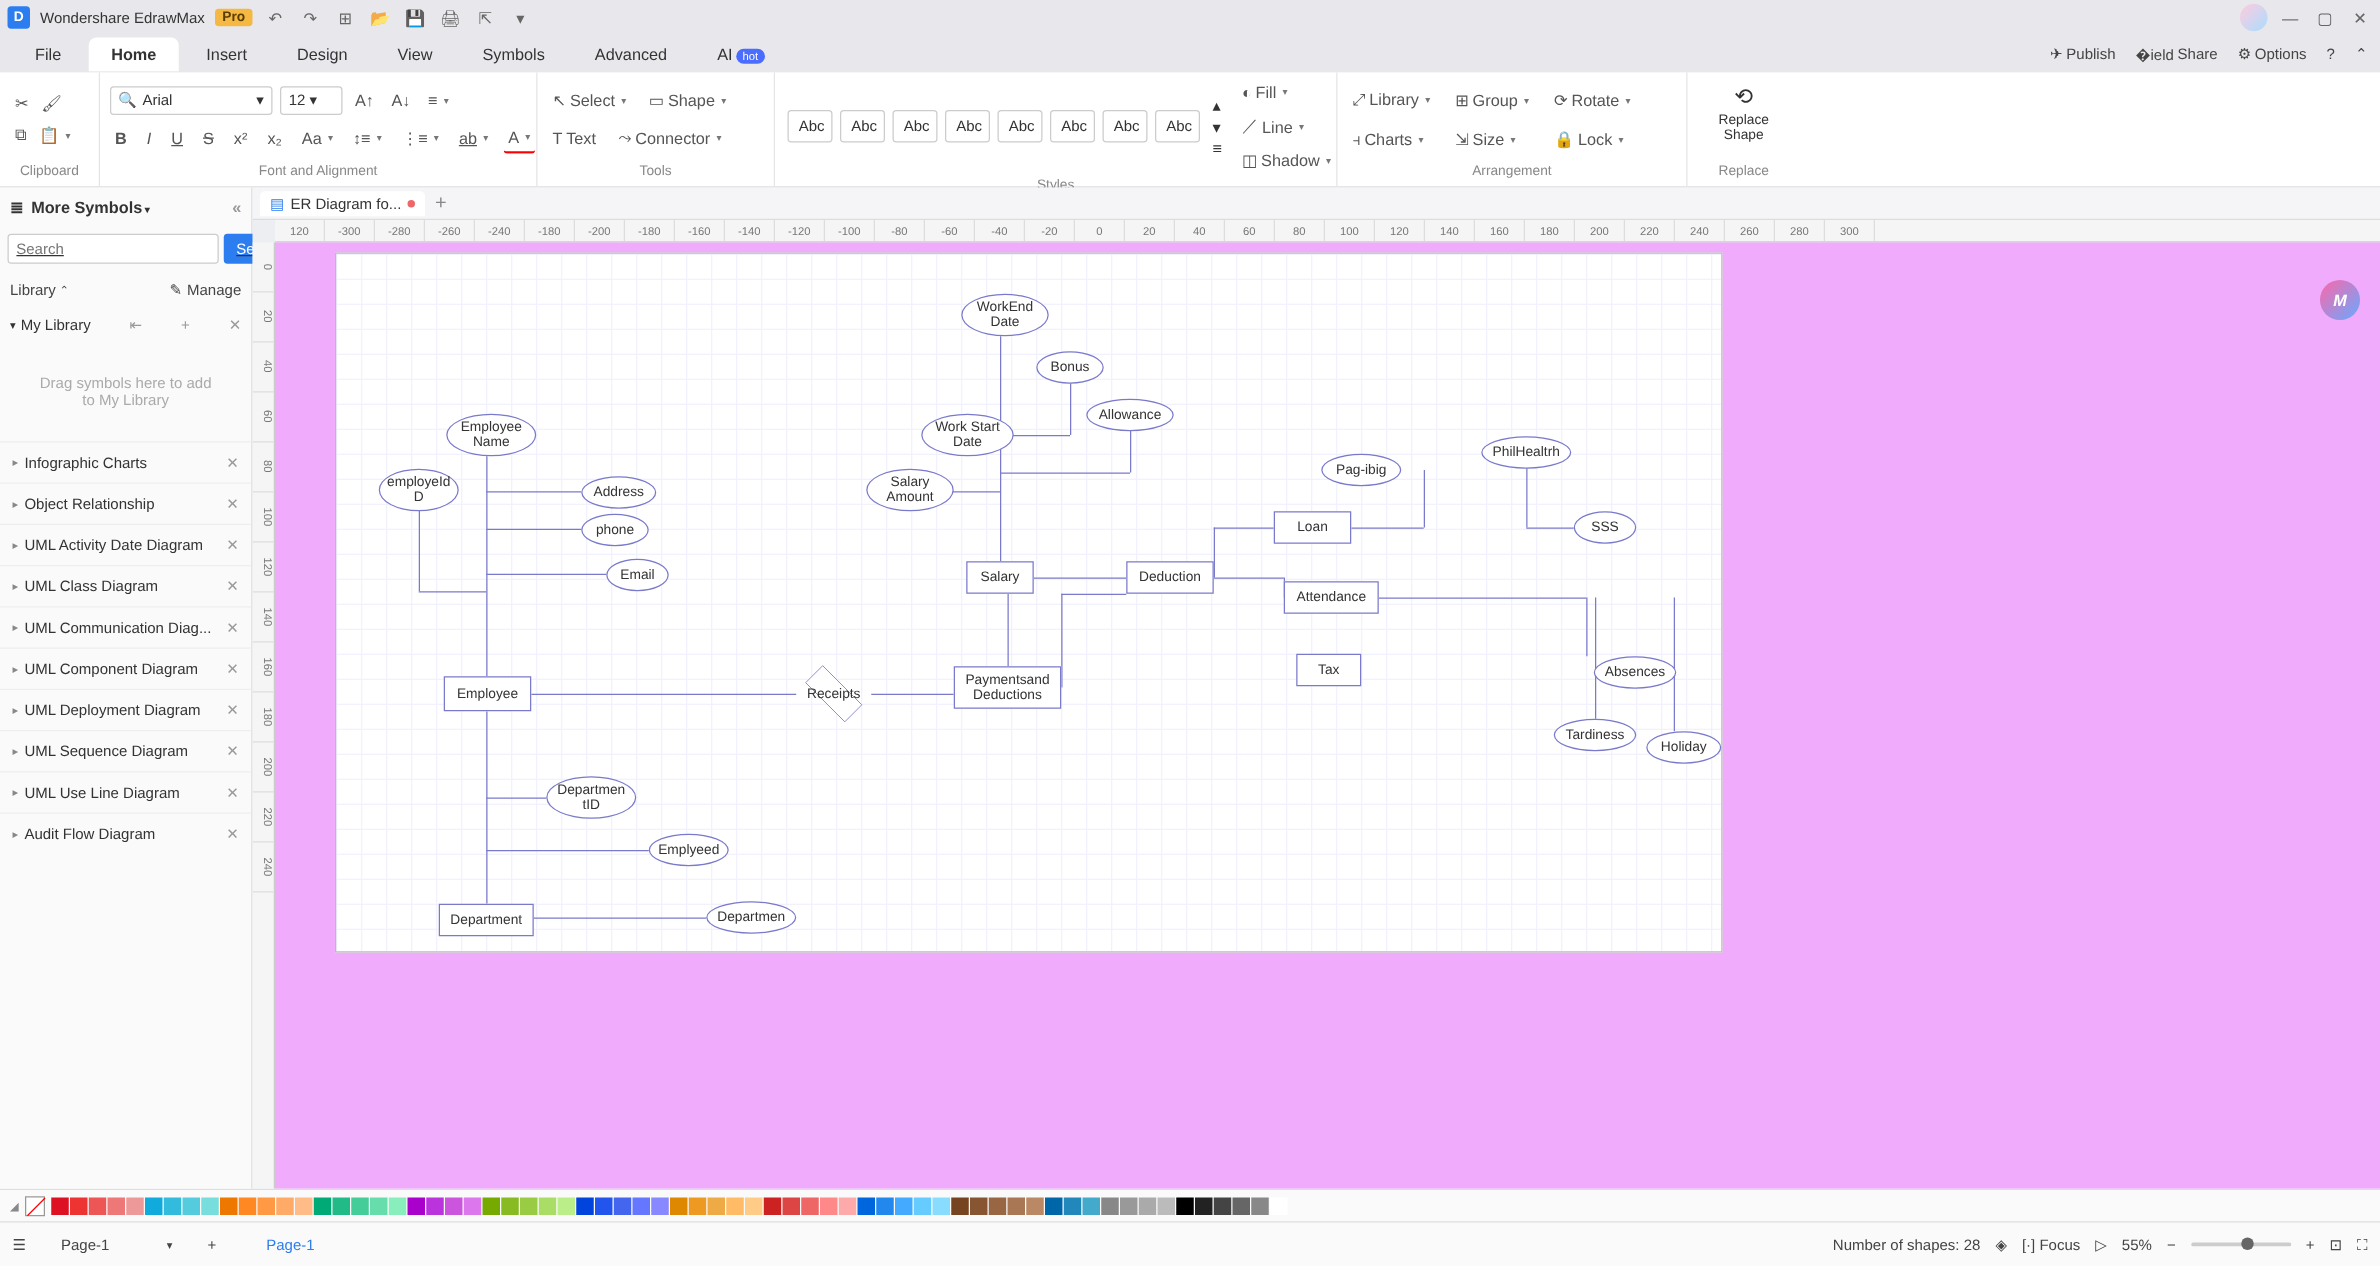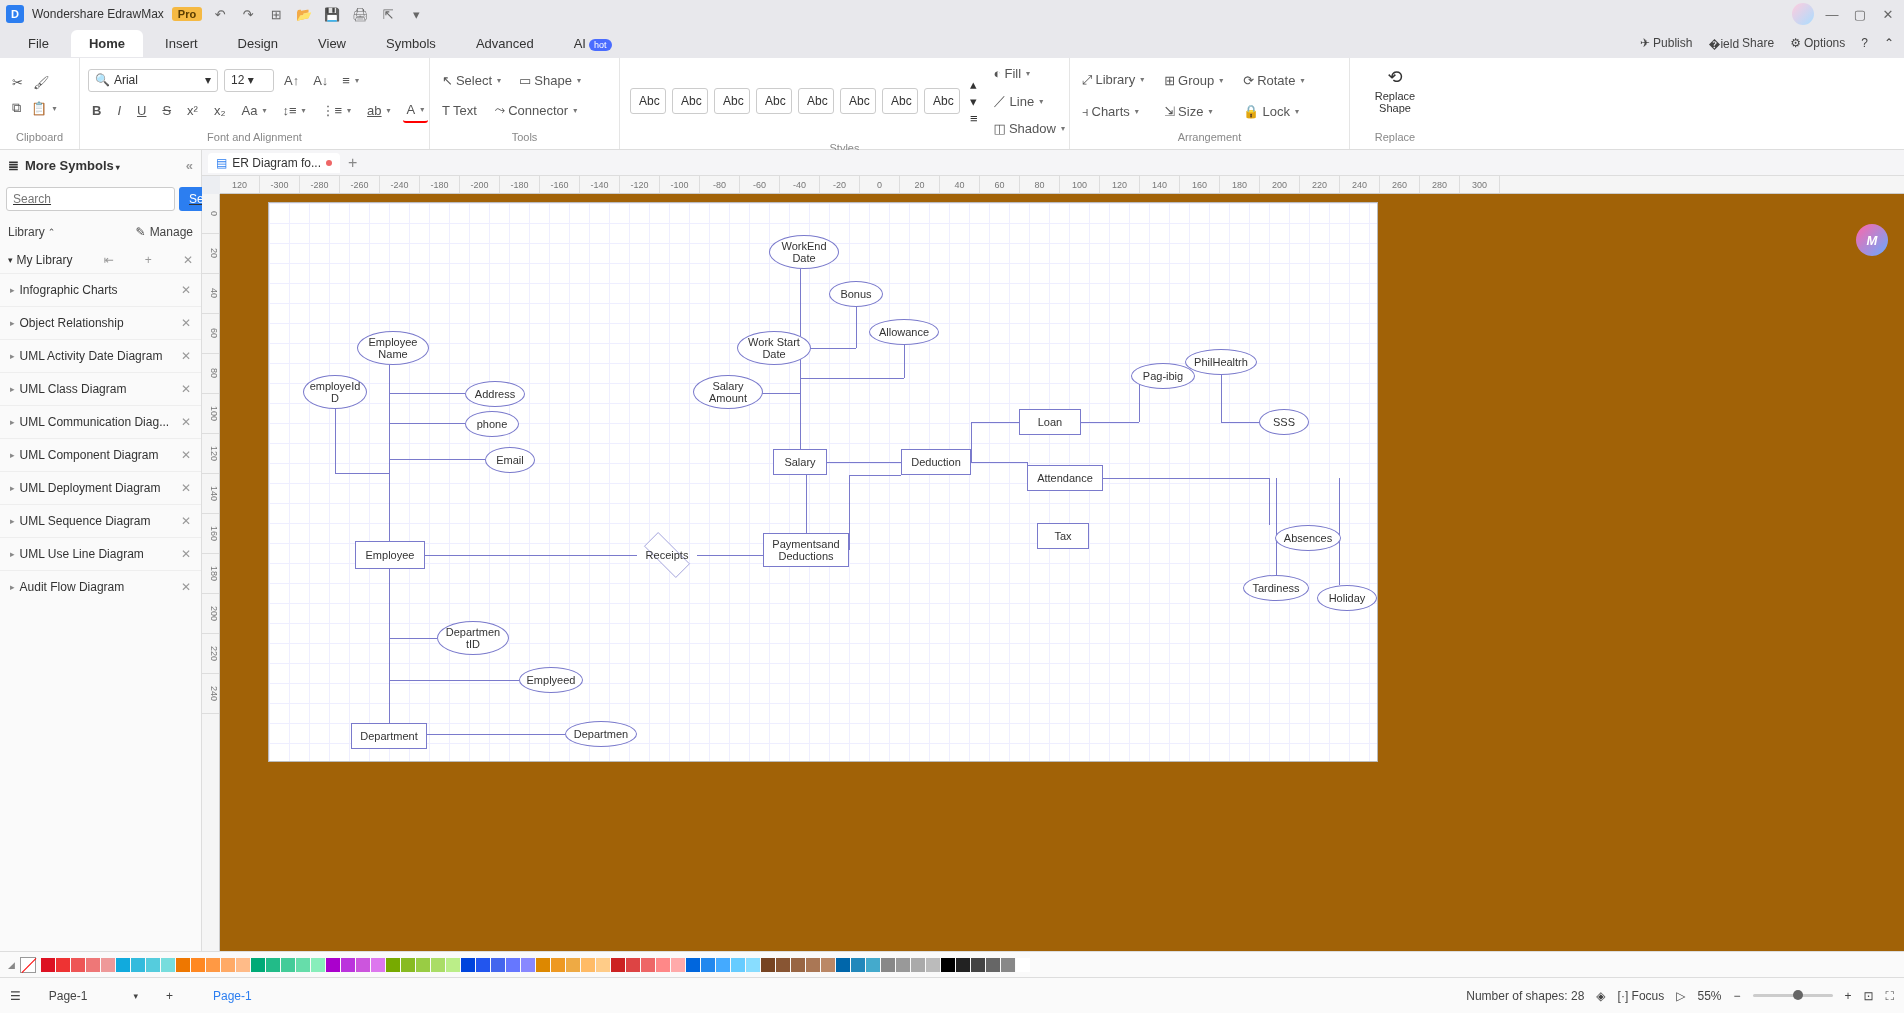--- a/index.html
+++ b/index.html
@@ -51,21 +51,21 @@
 
 .canvas-area { flex:1; position:relative; background:#eceef2; overflow:hidden; }
 .doc-tabs { height:26px; background:#f5f5f7; display:flex; align-items:center; padding:0 6px; gap:8px; border-bottom:1px solid #ddd; }
 .doc-tab { display:flex; align-items:center; gap:5px; font-size:12px; padding:3px 8px; background:#fff; border-radius:4px 4px 0 0; }
 .doc-tab .dot { width:6px; height:6px; background:#e66; border-radius:50%; }
 .doc-add { color:#888; cursor:pointer; font-size:16px; }
 .ruler-h { position:absolute; top:0; left:18px; right:0; height:18px; background:#f5f5f5; border-bottom:1px solid #ccc; display:flex; font-size:9px; color:#777; overflow:hidden; }
 .ruler-h span { width:40px; flex:0 0 40px; text-align:center; border-right:1px solid #ddd; line-height:18px; }
 .ruler-v { position:absolute; top:18px; left:0; width:18px; bottom:0; background:#f5f5f5; border-right:1px solid #ccc; display:flex; flex-direction:column; font-size:9px; color:#777; overflow:hidden; }
 .ruler-v span { height:40px; flex:0 0 40px; writing-mode:vertical-rl; text-align:center; border-bottom:1px solid #ddd; }
-.canvas { position:absolute; top:18px; left:18px; right:0; bottom:0; background:#a16207; overflow:hidden; }
+.canvas { position:absolute; top:18px; left:18px; right:0; bottom:0; background:#f0abfc; overflow:hidden; }
 .page { position:absolute; top:8px; left:48px; width:1110px; height:560px; background:#fff; border:1px solid #bbb; background-image:linear-gradient(#eef 1px,transparent 1px),linear-gradient(90deg,#eef 1px,transparent 1px); background-size:20px 20px; }
 .er-ell { position:absolute; border:1px solid #7a7acc; border-radius:50%; background:#fff; display:flex; align-items:center; justify-content:center; font-size:11px; text-align:center; padding:2px 6px; }
 .er-rect { position:absolute; border:1px solid #7a7acc; background:#fff; display:flex; align-items:center; justify-content:center; font-size:11px; text-align:center; padding:4px 6px; }
 .er-dmd { position:absolute; width:60px; height:36px; }
 .er-dmd .d { width:100%; height:100%; border:1px solid #7a7acc; background:#fff; transform:rotate(45deg) scale(0.75,0.55); }
 .er-dmd .t { position:absolute; inset:0; display:flex; align-items:center; justify-content:center; font-size:11px; }
 .conn { position:absolute; background:#7a7acc; }
 .conn.h { height:1px; }
 .conn.v { width:1px; }
 .ai-bubble { position:absolute; top:30px; right:16px; width:32px; height:32px; border-radius:50%; background:linear-gradient(135deg,#f6a,#6af); display:flex; align-items:center; justify-content:center; color:#fff; font-weight:bold; font-style:italic; }
@@ -261,20 +261,21 @@
         <span style="font-size:9px;margin-left:3px">⌃</span>
       <span class="sb-manage">✎ <span>Manage</span></span>
     </div>
     <div class="sb-section">
       <span style="font-size:9px">▾</span>
         <span>My Library</span>
       <span class="close">⇤</span>
       <span class="close">+</span>
       <span class="close">✕</span>
     </div>
+    <div class="sb-drop">Drag symbols here to add to My Library</div>
     <div id="sb-cats">
         <div class="sb-item">
           <span>Infographic Charts</span>
           <span class="close">✕</span>
         </div>
         <div class="sb-item">
           <span>Object Relationship</span>
           <span class="close">✕</span>
         </div>
         <div class="sb-item">
@@ -411,21 +412,21 @@
             <div class="er-ell" style="left: 500px; top: 32px; width: 70px; height: 34px;">WorkEnd Date</div>
             <div class="er-ell" style="left: 560px; top: 78px; width: 54px; height: 26px;">Bonus</div>
             <div class="er-ell" style="left: 600px; top: 116px; width: 70px; height: 26px;">Allowance</div>
             <div class="er-ell" style="left: 468px; top: 128px; width: 74px; height: 34px;">Work Start Date</div>
             <div class="er-ell" style="left: 88px; top: 128px; width: 72px; height: 34px;">Employee Name</div>
             <div class="er-ell" style="left: 424px; top: 172px; width: 70px; height: 34px;">Salary Amount</div>
             <div class="er-ell" style="left: 34px; top: 172px; width: 64px; height: 34px;">employeId D</div>
             <div class="er-ell" style="left: 196px; top: 178px; width: 60px; height: 26px;">Address</div>
             <div class="er-ell" style="left: 196px; top: 208px; width: 54px; height: 26px;">phone</div>
             <div class="er-ell" style="left: 216px; top: 244px; width: 50px; height: 26px;">Email</div>
-            <div class="er-ell" style="left: 862px; top: 160px; width: 64px; height: 26px;">Pag-ibig</div>
+            <div class="er-ell" style="left: 788px; top: 160px; width: 64px; height: 26px;">Pag-ibig</div>
             <div class="er-ell" style="left: 916px; top: 146px; width: 72px; height: 26px;">PhilHealtrh</div>
             <div class="er-ell" style="left: 990px; top: 206px; width: 50px; height: 26px;">SSS</div>
             <div class="er-ell" style="left: 1006px; top: 322px; width: 66px; height: 26px;">Absences</div>
             <div class="er-ell" style="left: 974px; top: 372px; width: 66px; height: 26px;">Tardiness</div>
             <div class="er-ell" style="left: 1048px; top: 382px; width: 60px; height: 26px;">Holiday</div>
             <div class="er-ell" style="left: 168px; top: 418px; width: 72px; height: 34px;">Departmen tID</div>
             <div class="er-ell" style="left: 250px; top: 464px; width: 64px; height: 26px;">Emplyeed</div>
             <div class="er-ell" style="left: 296px; top: 518px; width: 72px; height: 26px;">Departmen</div>
             <div class="er-rect" style="left: 504px; top: 246px; width: 54px; height: 26px;">Salary</div>
             <div class="er-rect" style="left: 632px; top: 246px; width: 70px; height: 26px;">Deduction</div>

